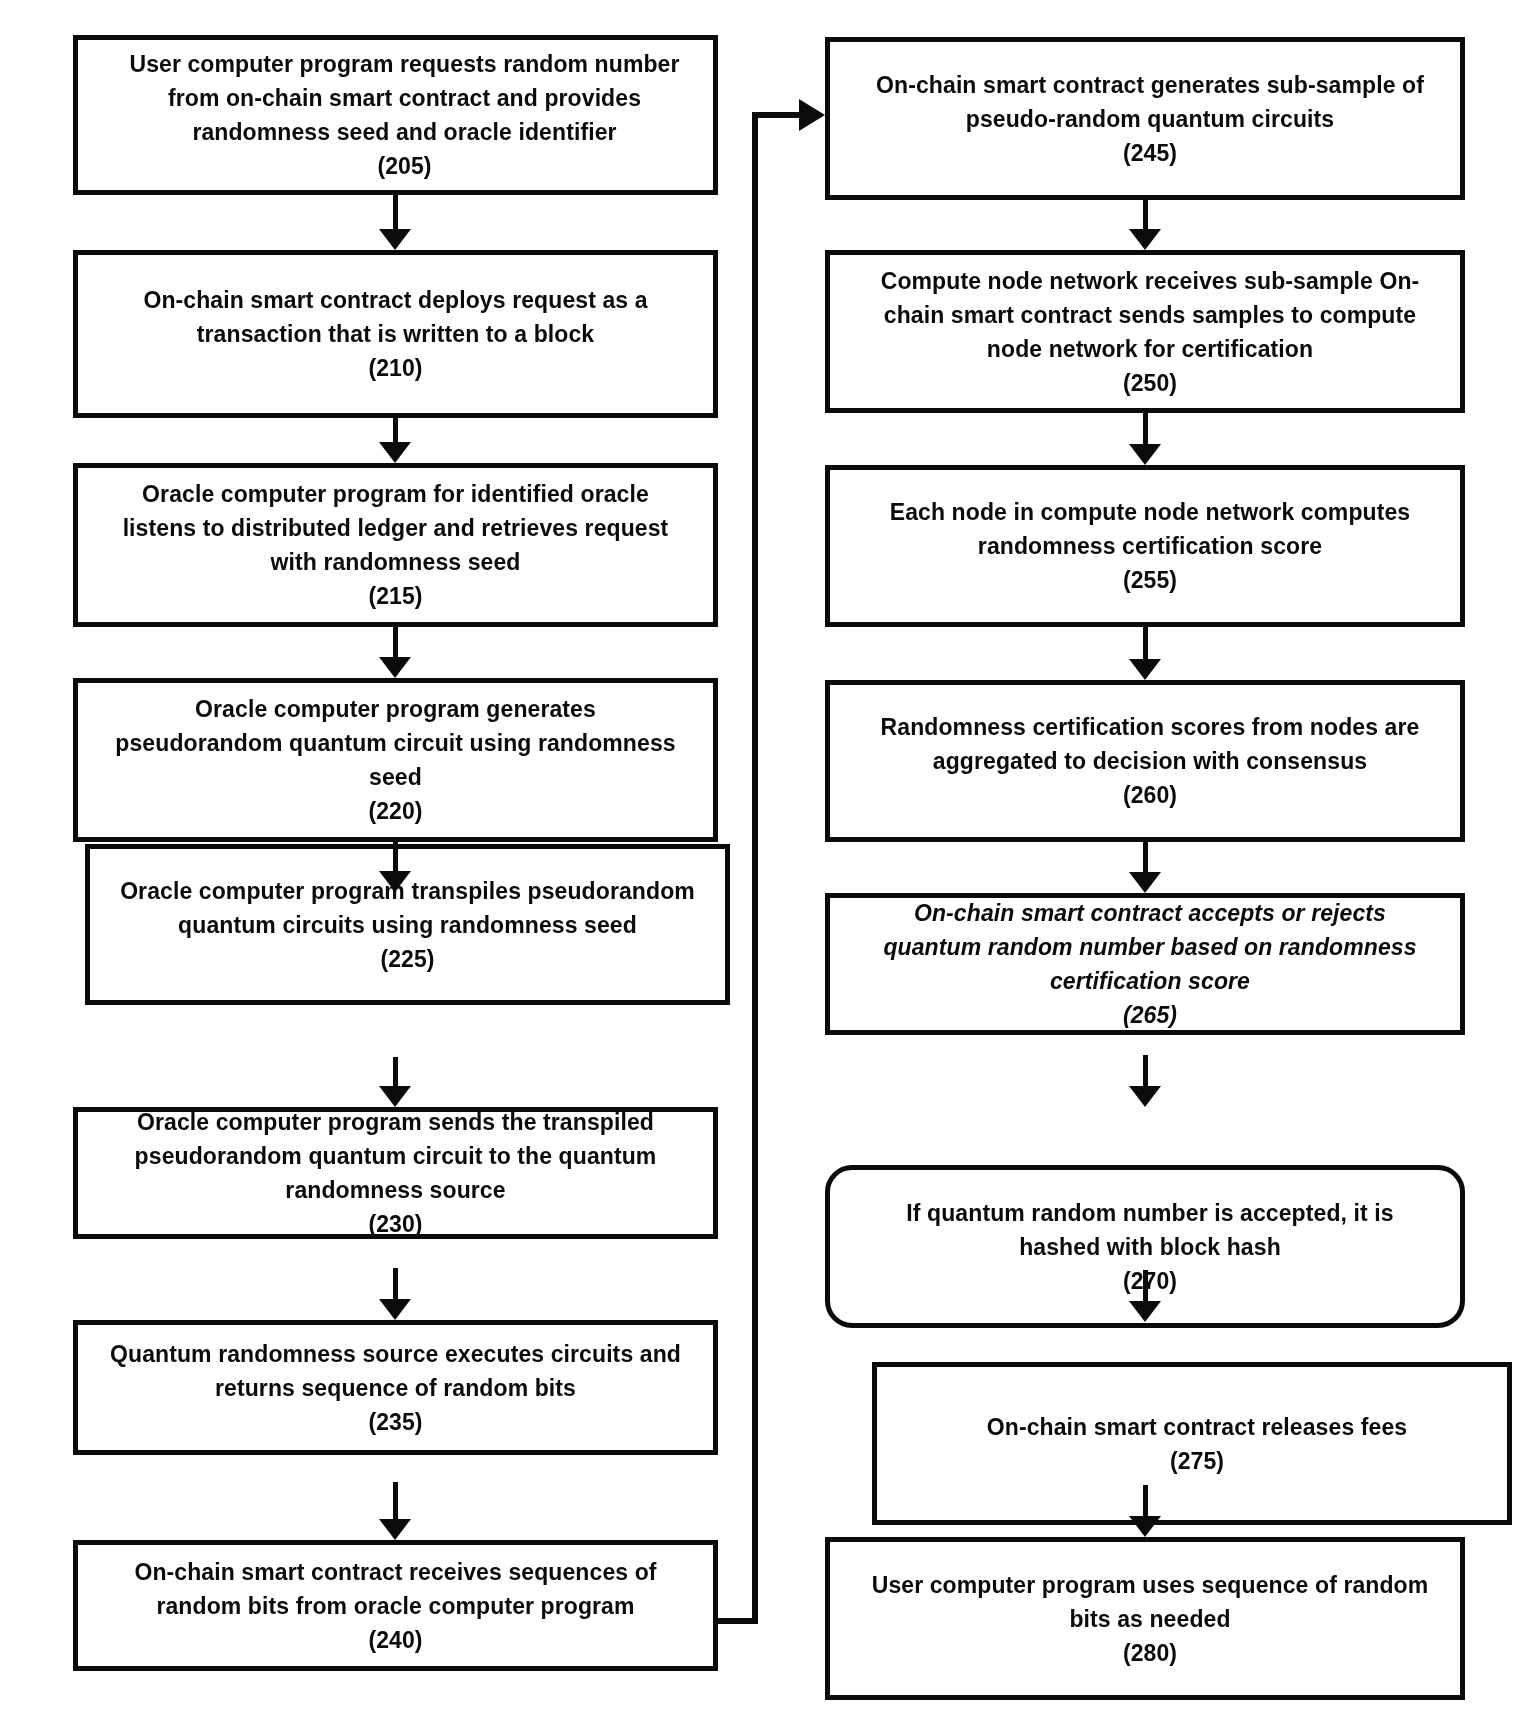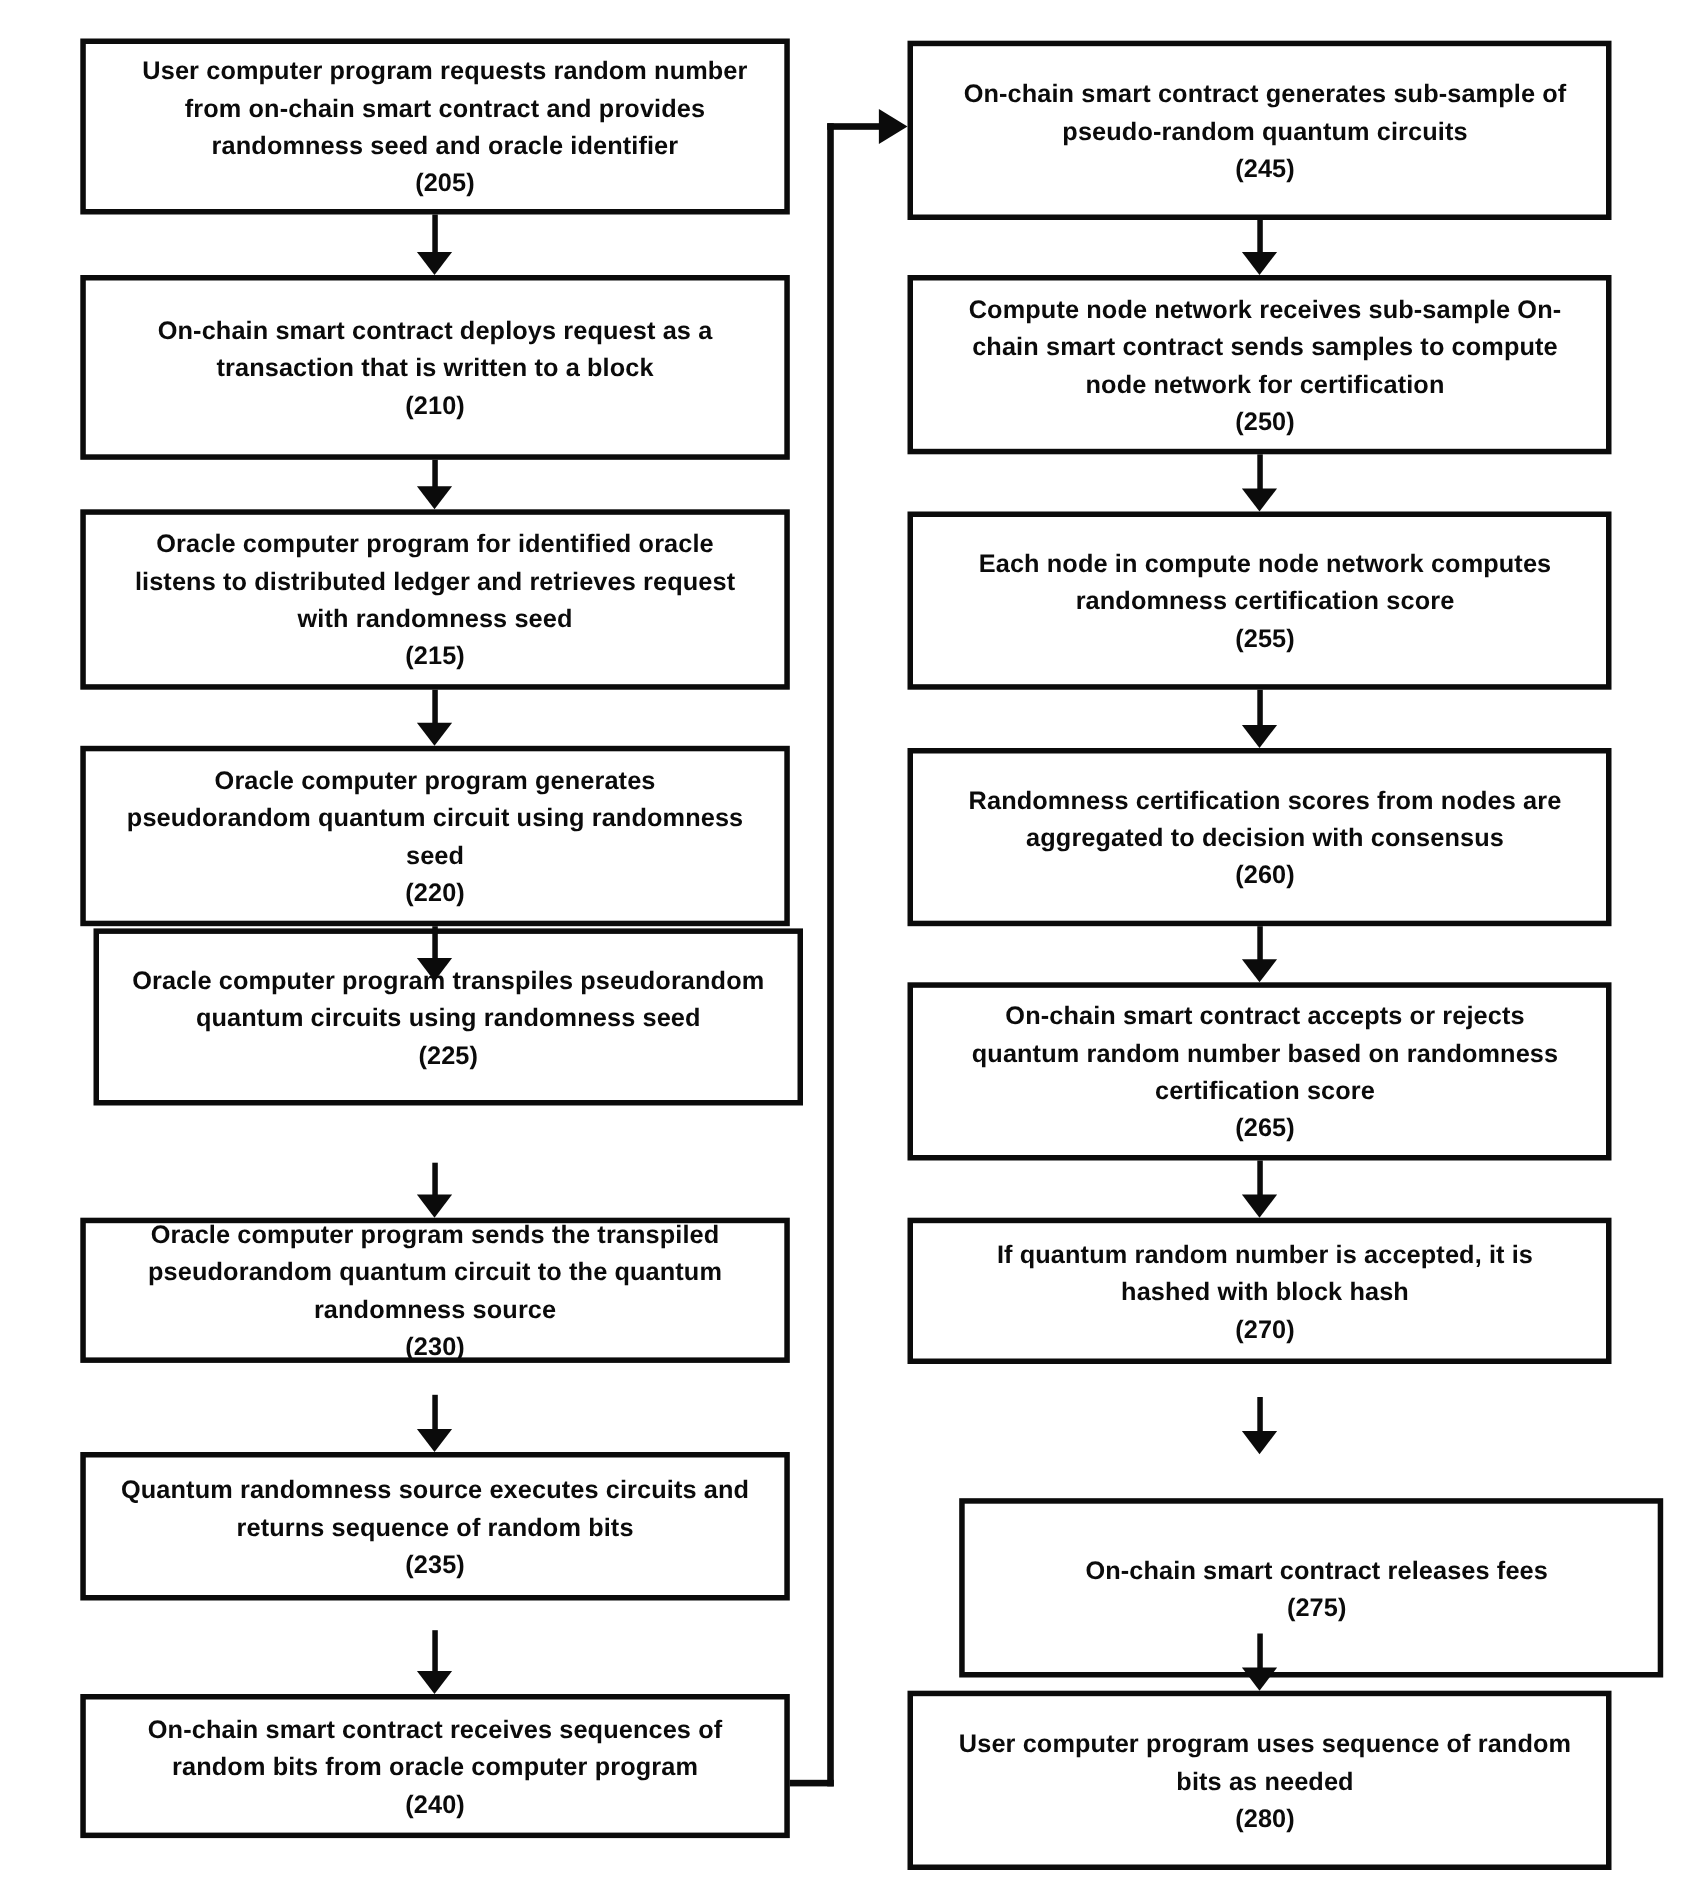--- a/index.html
+++ b/index.html
@@ -139,27 +139,27 @@
   <div class="box right-col" style="top:465px;height:162px;">
     <div class="box-text">Each node in compute node network computes
 randomness certification score</div>
     <div class="box-ref">(255)</div>
   </div>
   <div class="box right-col" style="top:680px;height:162px;">
     <div class="box-text">Randomness certification scores from nodes are
 aggregated to decision with consensus</div>
     <div class="box-ref">(260)</div>
   </div>
-  <div class="box right-col" style="top:893px;height:162px;">
+  <div class="box right-col" style="top:893px;height:142px;font-style:italic;">
     <div class="box-text">On-chain smart contract accepts or rejects
 quantum random number based on randomness
 certification score</div>
     <div class="box-ref">(265)</div>
   </div>
-  <div class="box right-col" style="top:1107px;height:133px;">
+  <div class="box right-col" style="top:1165px;height:163px;border-radius:27px;">
     <div class="box-text">If quantum random number is accepted, it is
 hashed with block hash</div>
     <div class="box-ref">(270)</div>
   </div>
   <div class="box right-col" style="top:1362px;height:163px;margin-left:47px;">
     <div class="box-text">On-chain smart contract releases fees</div>
     <div class="box-ref">(275)</div>
   </div>
   <div class="box right-col" style="top:1537px;height:163px;">
     <div class="box-text">User computer program uses sequence of random

